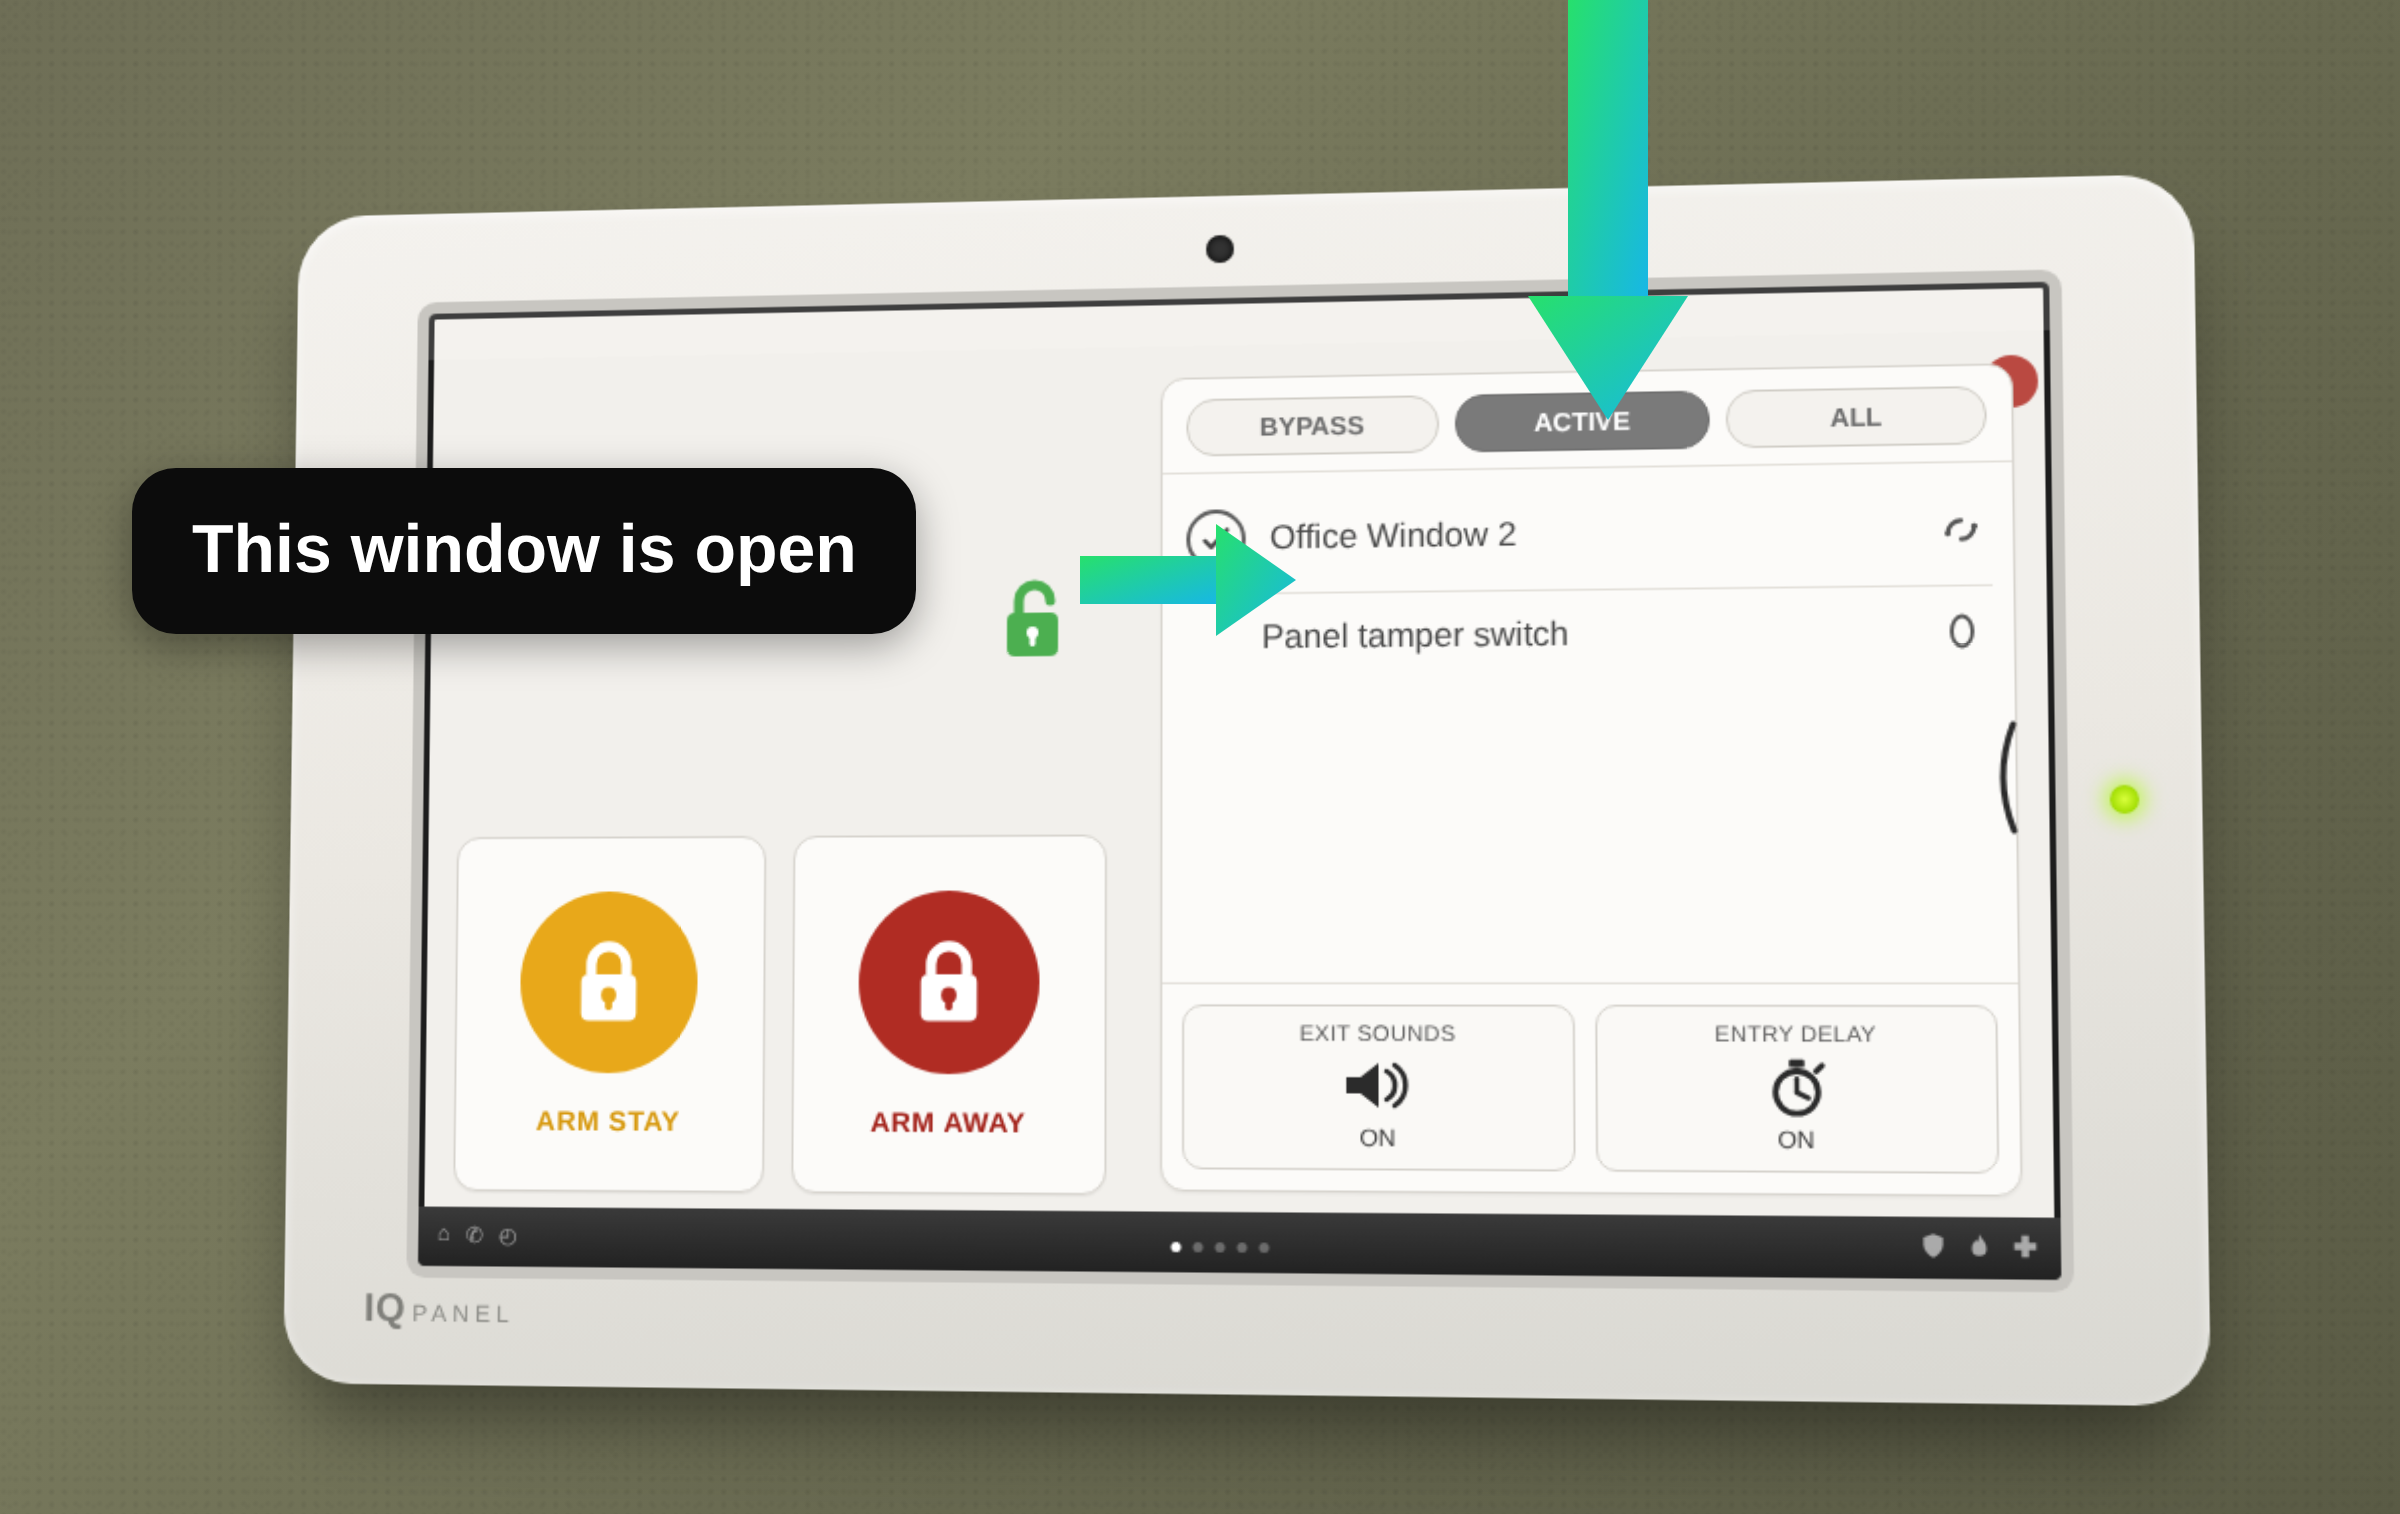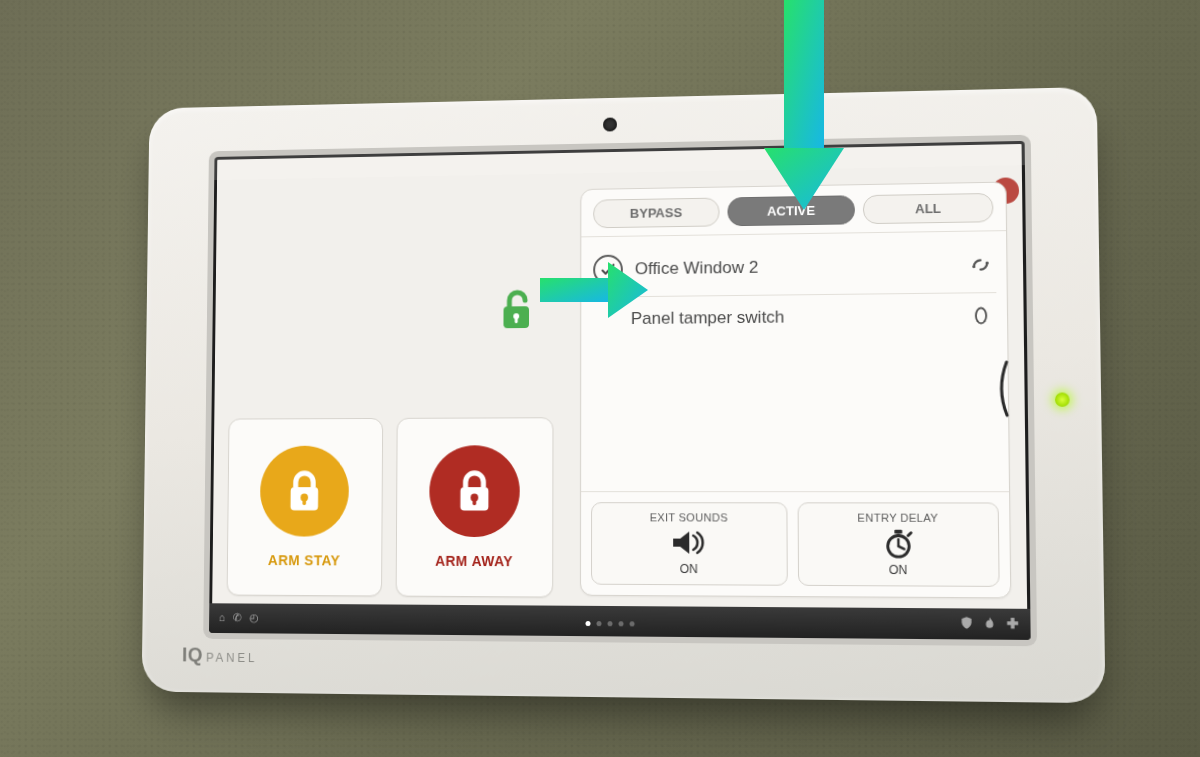--- a/index.html
+++ b/index.html
@@ -305,20 +305,23 @@
     </defs>
   </svg>
 
   <div class="arrow-down">
     <svg viewBox="0 0 100 218" width="100" height="218">
       <rect x="30" y="0" width="40" height="150" fill="url(#grad1)"></rect>
       <path d="M10 148 h80 l-40 62 z" fill="url(#grad1)"></path>
     </svg>
   </div>
 
+  <div class="callout">
+    <span>This window is open</span>
+  </div>
 
   <div class="arrow-right">
     <svg viewBox="0 0 112 64" width="112" height="64">
       <rect x="0" y="20" width="70" height="24" fill="url(#grad1)"></rect>
       <path d="M68 4 l40 28 l-40 28 z" fill="url(#grad1)"></path>
     </svg>
   </div>
 
 </div>
 

